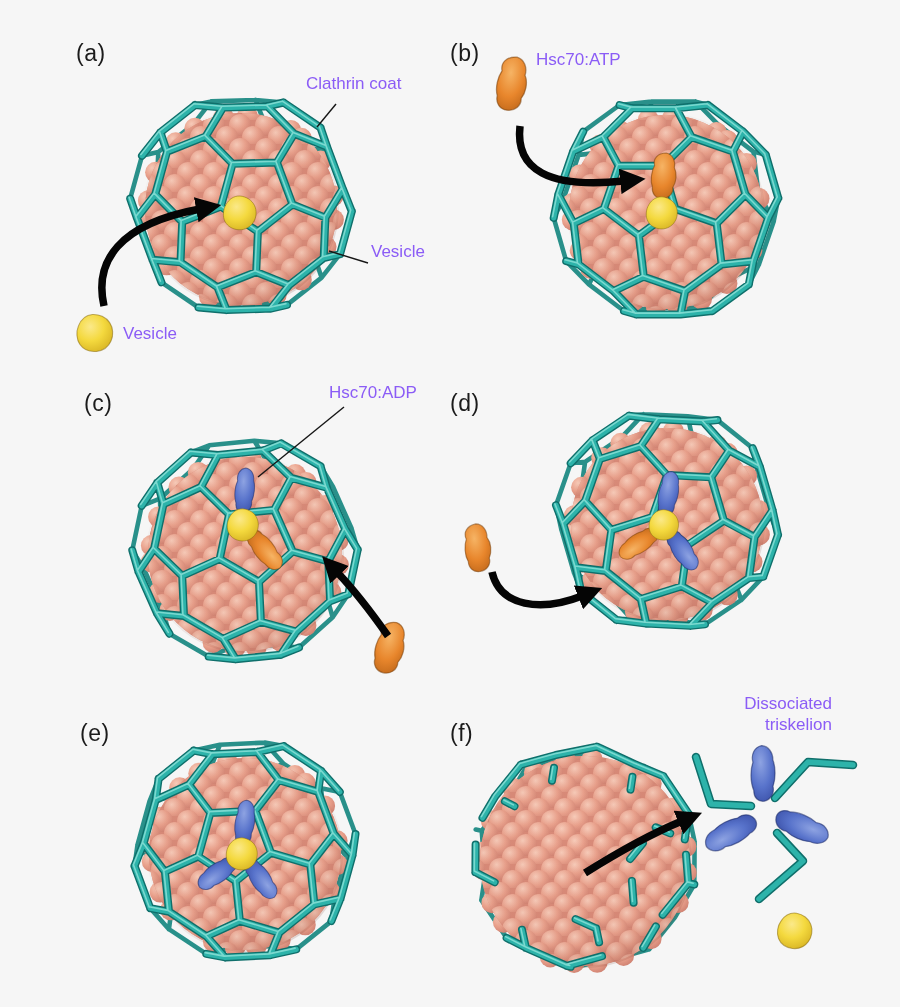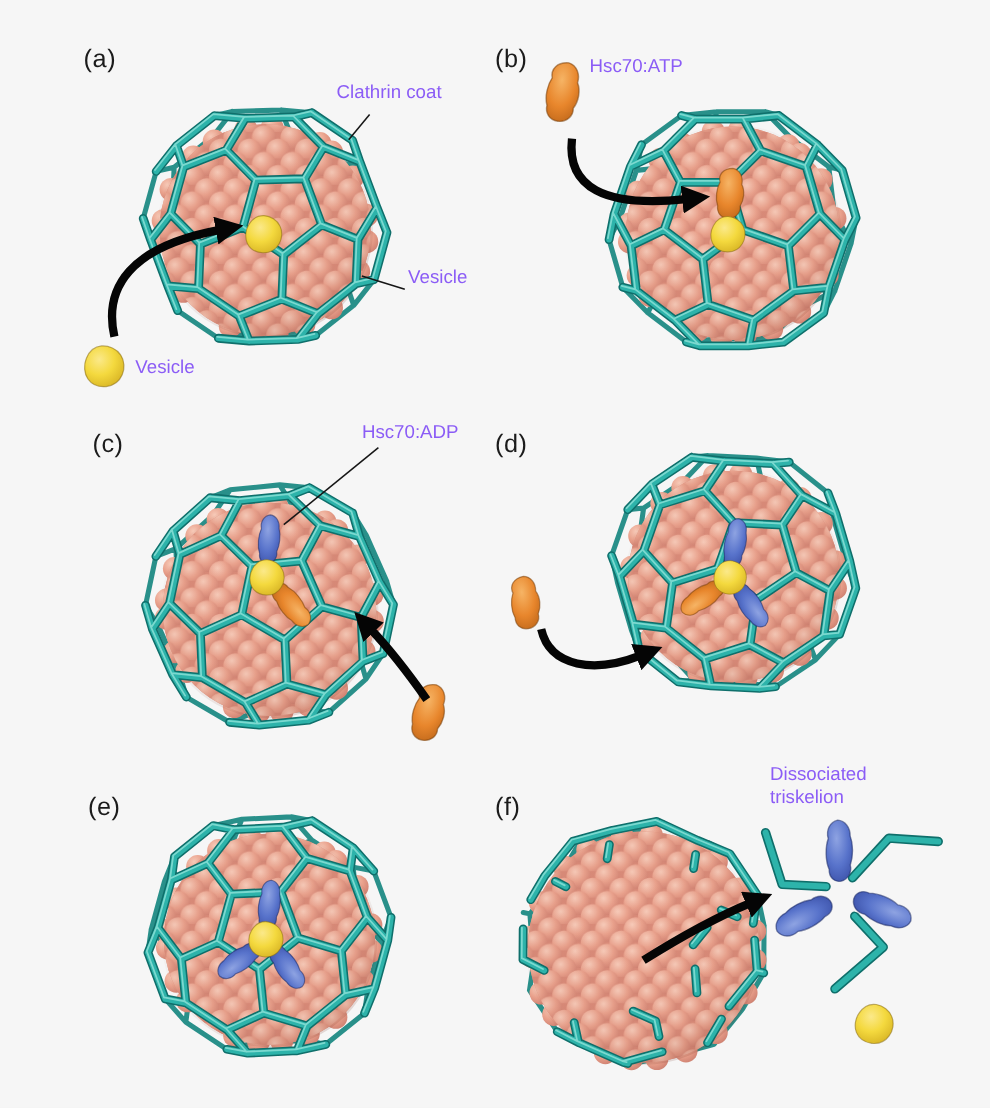--- a/index.html
+++ b/index.html
@@ -1,21 +1,21 @@
 <!DOCTYPE html>
 <html><head>
 <meta charset="utf-8">
 <style>
   html,body{margin:0;padding:0;background:#f6f6f6;}
   .fig{position:relative;width:900px;height:1007px;background:#f6f6f6;overflow:hidden;
        font-family:"Liberation Sans",sans-serif;}
   .fig svg{position:absolute;left:0;top:0;}
   .letter{position:absolute;font-size:23px;color:#1b1b1b;letter-spacing:.5px;}
   .ann{position:absolute;font-size:17px;color:#8b5cf6;}
-  .center{text-align:left;}
+  .center{text-align:right;}
   .pre{white-space:pre-line;line-height:21px;}
 </style>
 </head>
 <body>
 
 <div class="fig">
 
   <svg id="scene" width="900" height="1007" viewBox="0 0 900 1007">
     <defs>
       <radialGradient id="gSphere" cx="0.35" cy="0.3" r="0.8">

